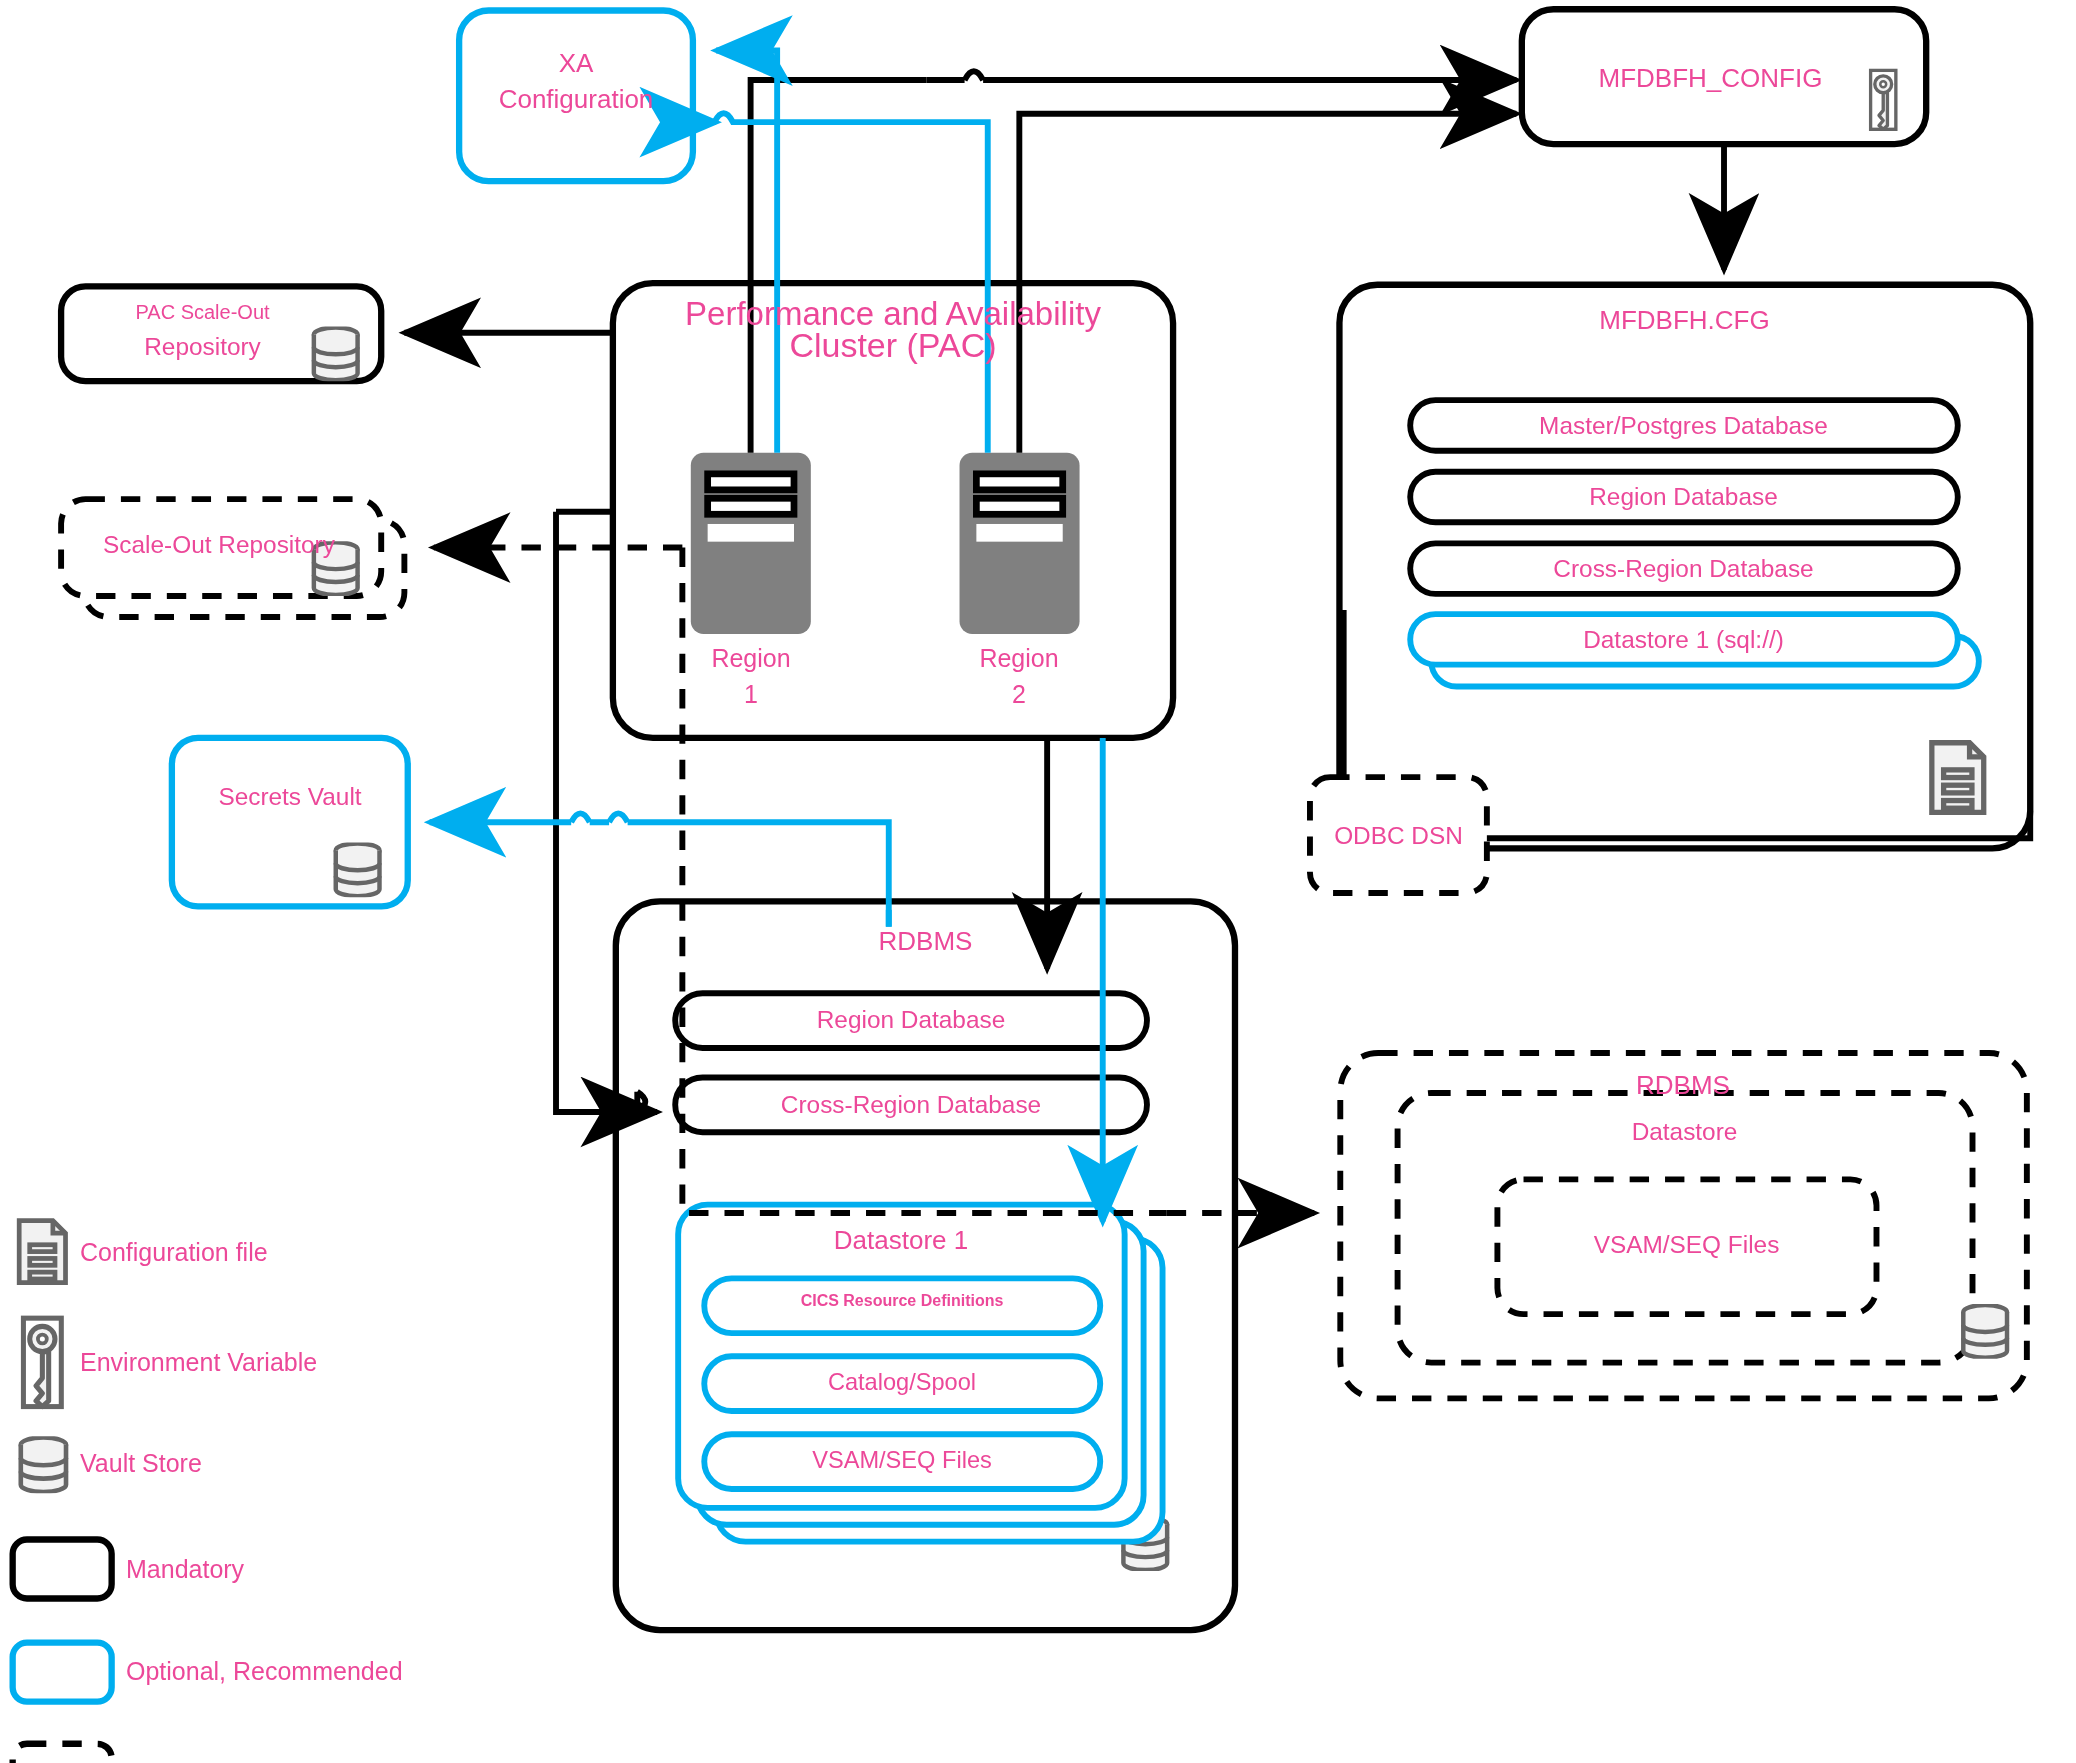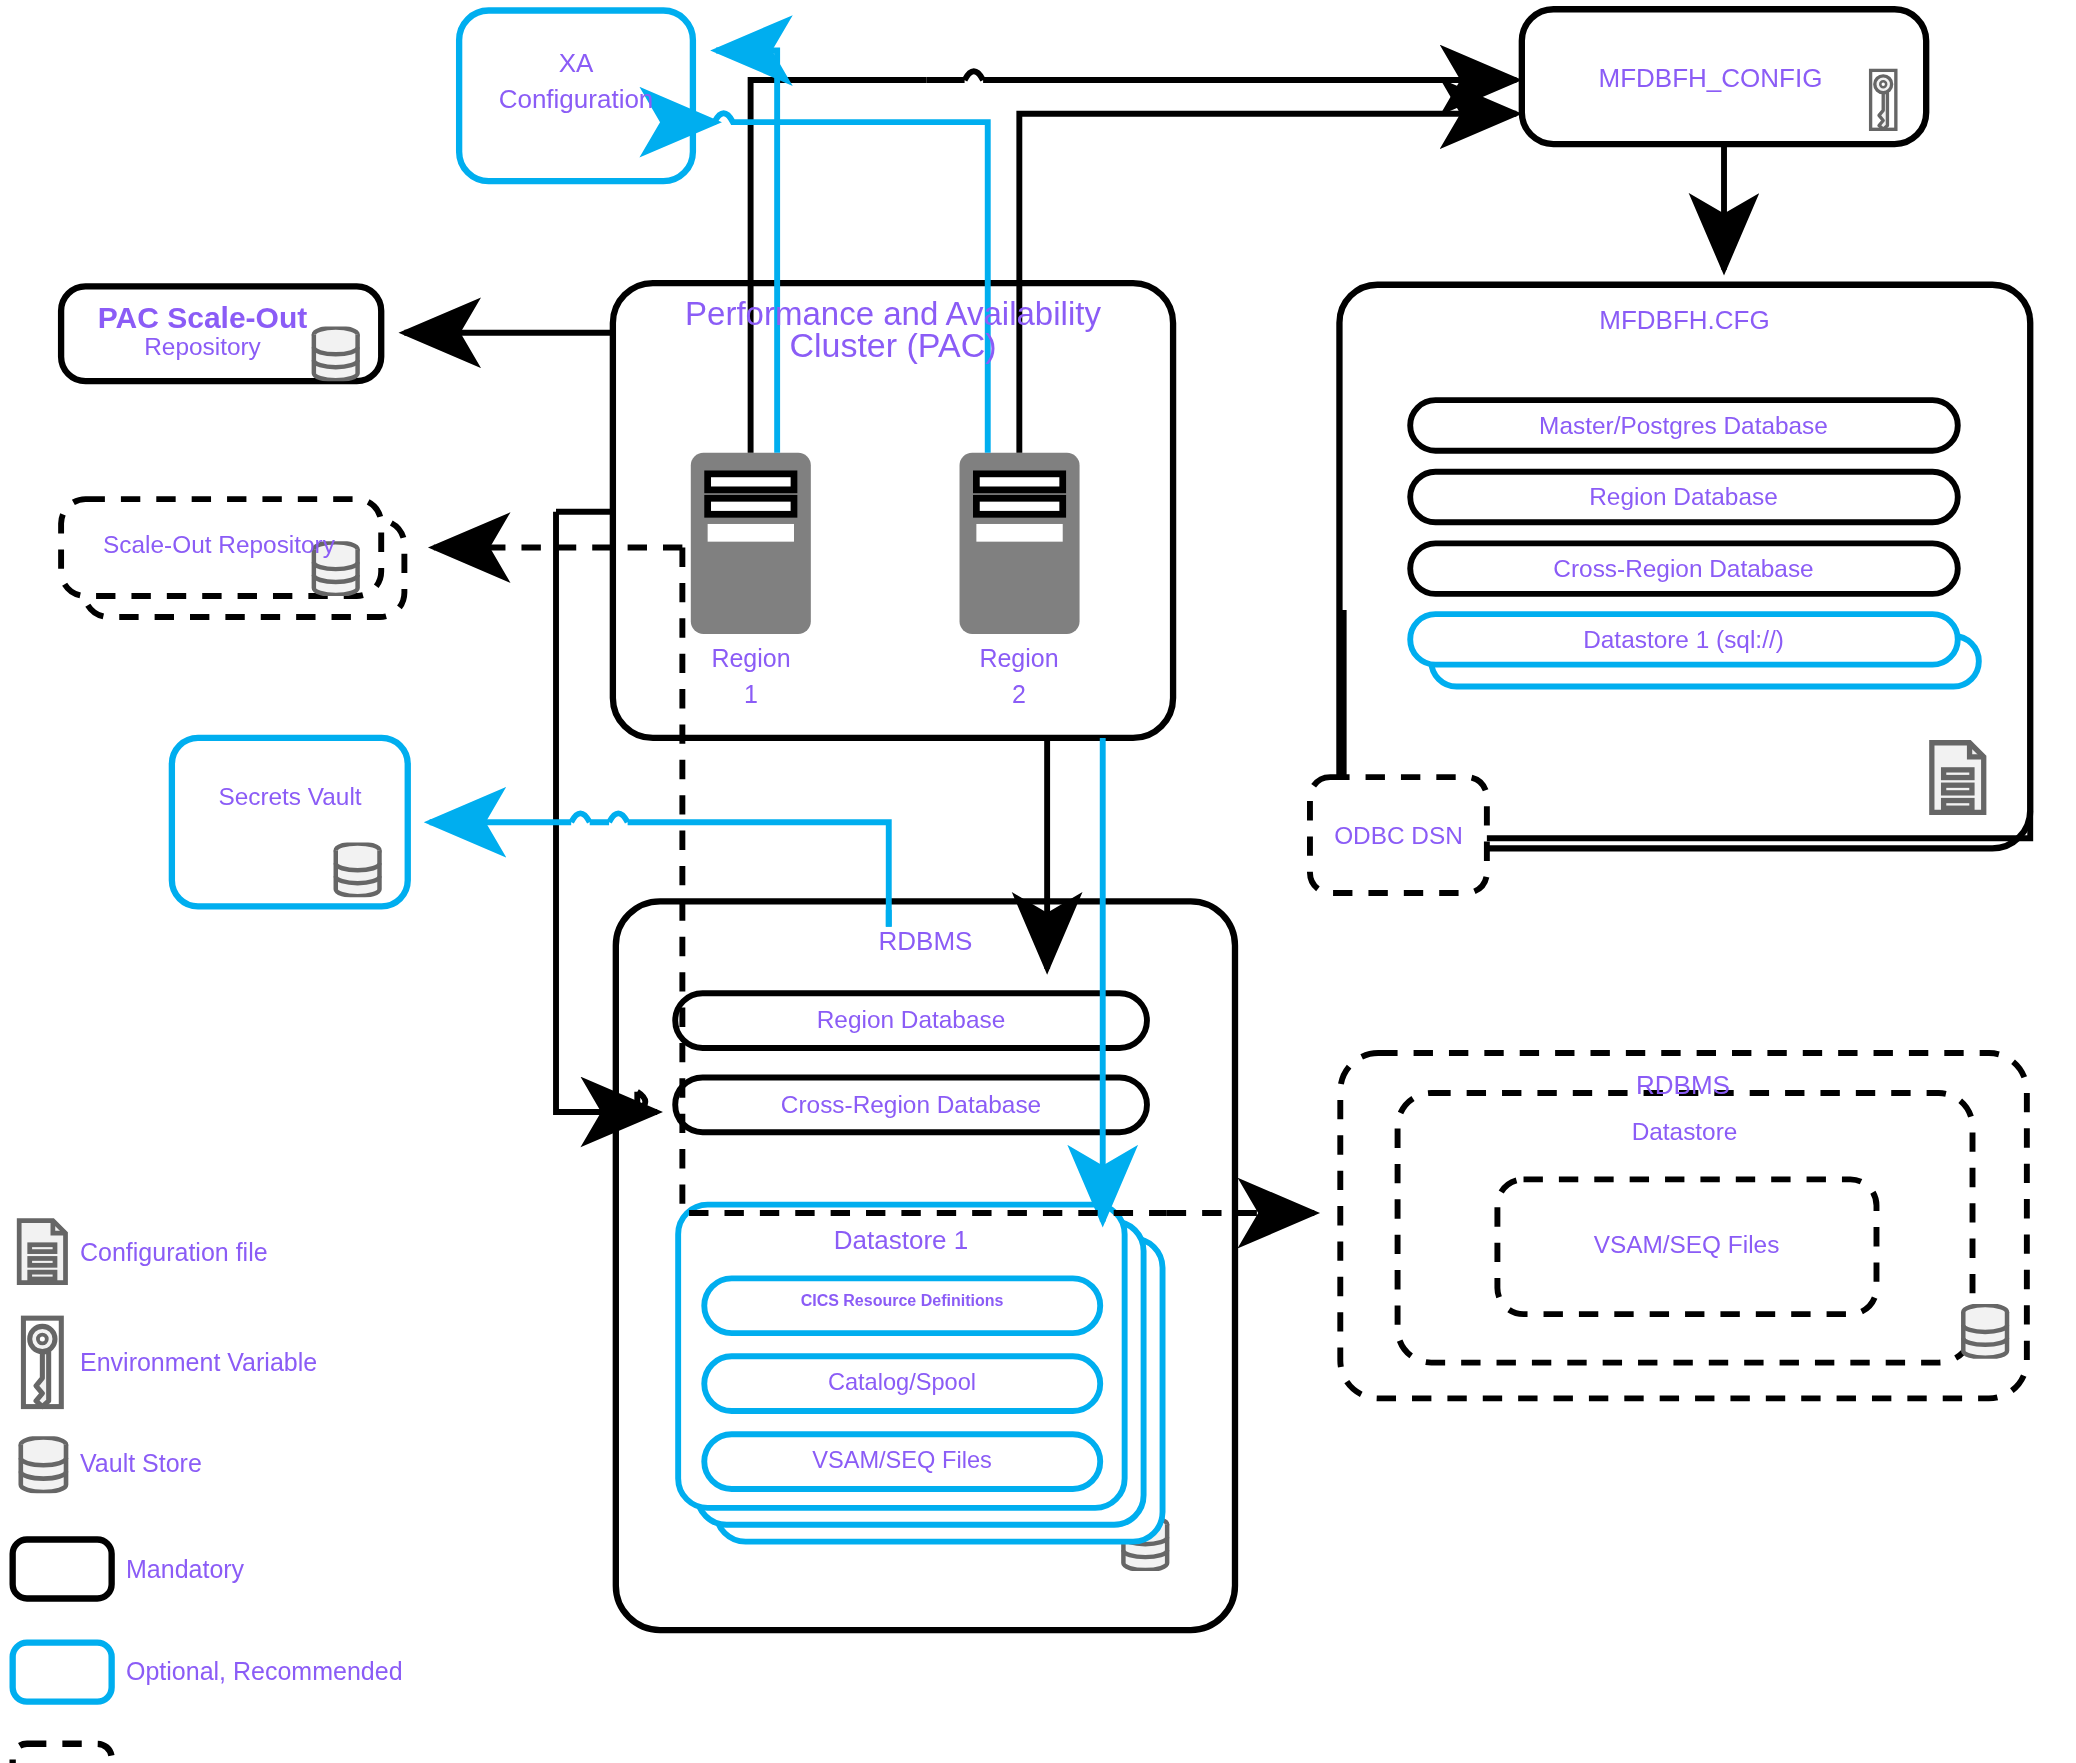--- a/index.html
+++ b/index.html
@@ -1,19 +1,19 @@
 <!DOCTYPE html>
 <html style="font-size:6.7px"><head>
 <meta charset="utf-8">
 <style>
   html,body{margin:0;padding:0;background:#ffffff;}
   #stage{position:relative;width:2077px;height:1764px;background:#fff;
          font-family:"Liberation Sans",sans-serif;}
   svg{position:absolute;left:0;top:0;width:2077px;height:1764px;overflow:visible;}
-  .lbl{position:absolute;text-align:center;color:#8b5cf6;line-height:1.16;
+  .lbl{position:absolute;text-align:center;color:#ec4899;line-height:1.16;
        font-family:"Liberation Sans",sans-serif;white-space:pre;}
 </style>
 </head>
 <body>
 
 <div id="stage">
 
 <svg viewBox="0 0 4931 4188" xmlns="http://www.w3.org/2000/svg">
   <defs>
     <marker id="ahBlack" markerWidth="16" markerHeight="16" refX="13" refY="6" orient="auto" markerUnits="strokeWidth">
@@ -156,21 +156,21 @@
 
 <div class="lbl" style="left:1339px;top:305px;width:691px;font-size:26px;">MFDBFH.CFG</div>
 
 <div class="lbl" style="left:1410px;top:412px;width:547px;font-size:24.4px;">Master/Postgres Database</div>
 <div class="lbl" style="left:1410px;top:483px;width:547px;font-size:24.4px;">Region Database</div>
 <div class="lbl" style="left:1410px;top:555px;width:547px;font-size:24.4px;">Cross-Region Database</div>
 <div class="lbl" style="left:1410px;top:626px;width:547px;font-size:24.4px;">Datastore 1 (sql://)</div>
 
 <div class="lbl" style="left:1310px;top:822px;width:177px;font-size:24.4px;">ODBC DSN</div>
 
-<div class="lbl" style="left:55px;top:301px;width:295px;font-size:30px;font-weight:bold;">PAC Scale-Out</div>
+<div class="lbl" style="left:55px;top:301px;width:295px;font-size:20px;">PAC Scale-Out</div>
 <div class="lbl" style="left:55px;top:333px;width:295px;font-size:24.4px;">Repository</div>
 
 <div class="lbl" style="left:63px;top:531px;width:312px;font-size:24.4px;">Scale-Out Repository</div>
 
 <div class="lbl" style="left:172px;top:783px;width:236px;font-size:24.4px;">Secrets Vault</div>
 
 <div class="lbl" style="left:613px;top:295px;width:560px;font-size:33px;">Performance and Availability</div>
 <div class="lbl" style="left:613px;top:326px;width:560px;font-size:34px;">Cluster (PAC)</div>
 
 <div class="lbl" style="left:674px;top:644px;width:154px;font-size:25px;">Region</div>

